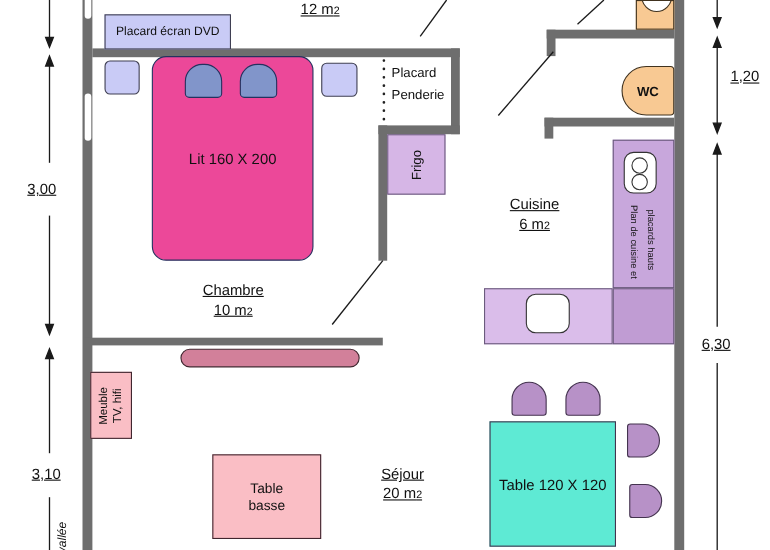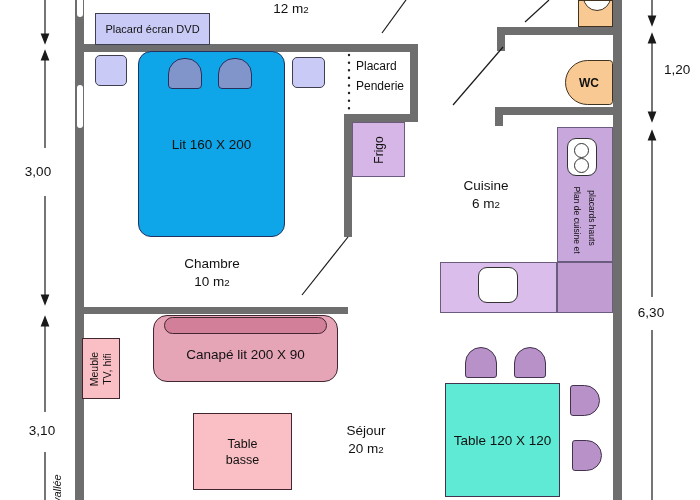--- a/index.html
+++ b/index.html
@@ -3,36 +3,36 @@
 <meta charset="utf-8">
 <style>
   html,body{margin:0;padding:0;background:#fff;}
   .plan{position:relative;width:700px;height:500px;background:#fff;overflow:hidden;
         font-family:"Liberation Sans",sans-serif;color:#111;}
   .wall{position:absolute;background:#6e6e6e;}
   .slot{position:absolute;background:#fff;border-radius:3px;}
   .furn{position:absolute;box-sizing:border-box;border:1.4px solid #3f3f52;
         display:flex;align-items:center;justify-content:center;text-align:center;}
   .lav{background:#c9cbf6;}
-  .bed{background:#0ea5e9;border:1.6px solid #25315f;border-radius:13px;}
+  .bed{background:#ec4899;border:1.6px solid #25315f;border-radius:13px;}
   .pillow{background:#8195ca;border:1.5px solid #25315f;border-radius:16px 16px 4px 4px;}
   .fridge{background:#d6b6e6;border-color:#6b5b7d;}
   .cv{background:#c8a7dc;border-color:#6b5b7d;}
   .cc{background:#c09cd3;border-color:#6b5b7d;}
   .cl{background:#dabdea;border-color:#6b5b7d;}
   .white-fix{background:#fff;border:1.4px solid #333;}
   .orange{background:#f8c993;border:1.4px solid #40321f;}
   .sofa{background:#e5a5b6;border:1.5px solid #40262f;border-radius:14px;}
   .sofa-back{background:#d2809a;border:1.4px solid #40262f;border-radius:9px;}
   .pink{background:#fabec5;border:1.4px solid #40262f;}
   .ptable{background:#5eead4;border:1.4px solid#44334f;}
   .chair{background:#b791c7;border:1.4px solid #44334f;position:absolute;box-sizing:border-box;}
   .lbl{position:absolute;white-space:nowrap;}
   .ctr{transform:translateX(-50%);text-align:center;}
-  .fs13{font-size:13.5px;} .fs12{font-size:12px;} .fs11{font-size:11px;}
+  .fs13{font-size:13.5px;text-decoration:underline;} .fs12{font-size:12px;} .fs11{font-size:11px;}
   .rot-ccw{transform:rotate(-90deg);}
   .sub{font-size:0.72em;}
   .room-label{line-height:18px;text-align:center;}
   svg.overlay{position:absolute;left:0;top:0;pointer-events:none;}
 </style>
 </head>
 <body>
 
 <div class="plan">
 
@@ -74,23 +74,20 @@
   <div class="furn white-fix" style="left:574px;top:158px;width:15px;height:15px;border-radius:50%;"></div>
   <div class="furn white-fix" style="left:478px;top:267px;width:40px;height:36px;border-radius:9px;"></div>
 
   <div class="furn orange" style="left:578px;top:0;width:35px;height:27px;overflow:hidden;">
     <div style="position:absolute;left:4px;top:-18px;width:26px;height:26px;background:#fff;border:1.4px solid #40321f;border-radius:50%;"></div>
   </div>
   <div class="furn orange" style="left:565px;top:60px;width:48px;height:45px;border-radius:26px 4px 4px 26px;font-weight:bold;font-size:12px;">
     <span>WC</span>
   </div>
 
-  <div class="furn sofa" style="left:153px;top:315px;width:185px;height:67px;font-size:13.5px;padding-top:12px;">
-    <span>Canapé lit 200 X 90</span>
-  </div>
   <div class="furn sofa-back" style="left:164px;top:317px;width:163px;height:17px;"></div>
 
   <div class="furn pink" style="left:82px;top:338px;width:38px;height:61px;">
     <div class="rot-ccw" style="font-size:10.5px;line-height:13px;text-align:center;">
       <div>Meuble</div>
       <div>TV, hifi</div>
     </div>
   </div>
 
   <div class="furn pink" style="left:193px;top:413px;width:99px;height:77px;font-size:12.5px;line-height:16px;">

